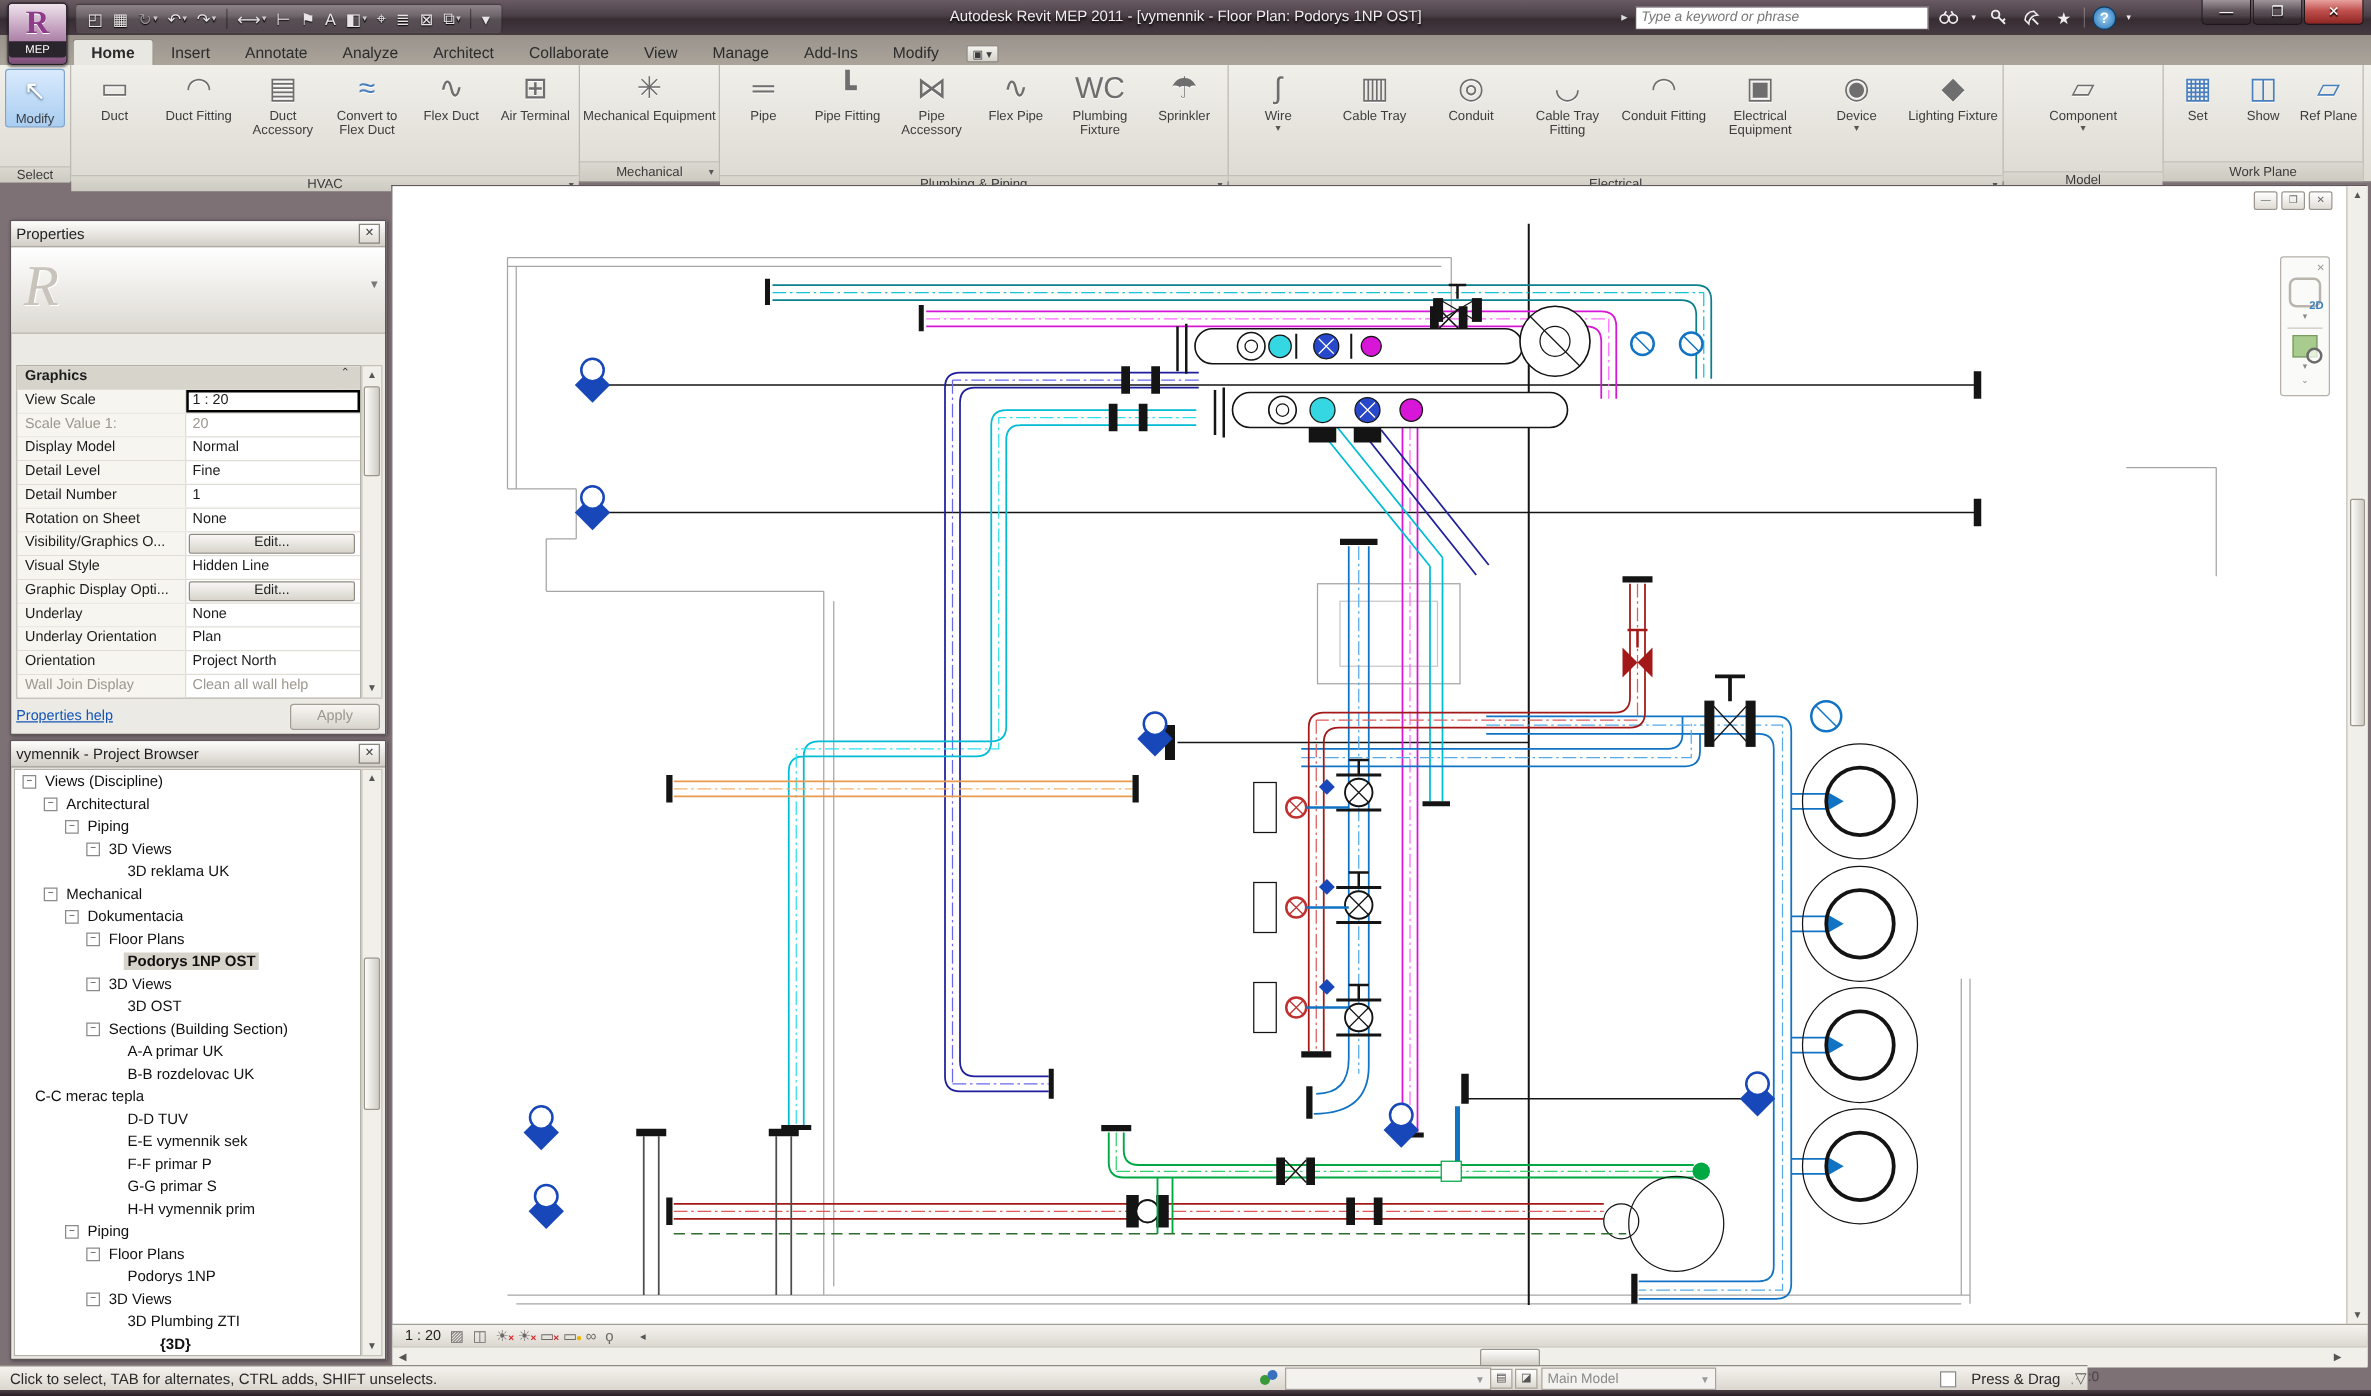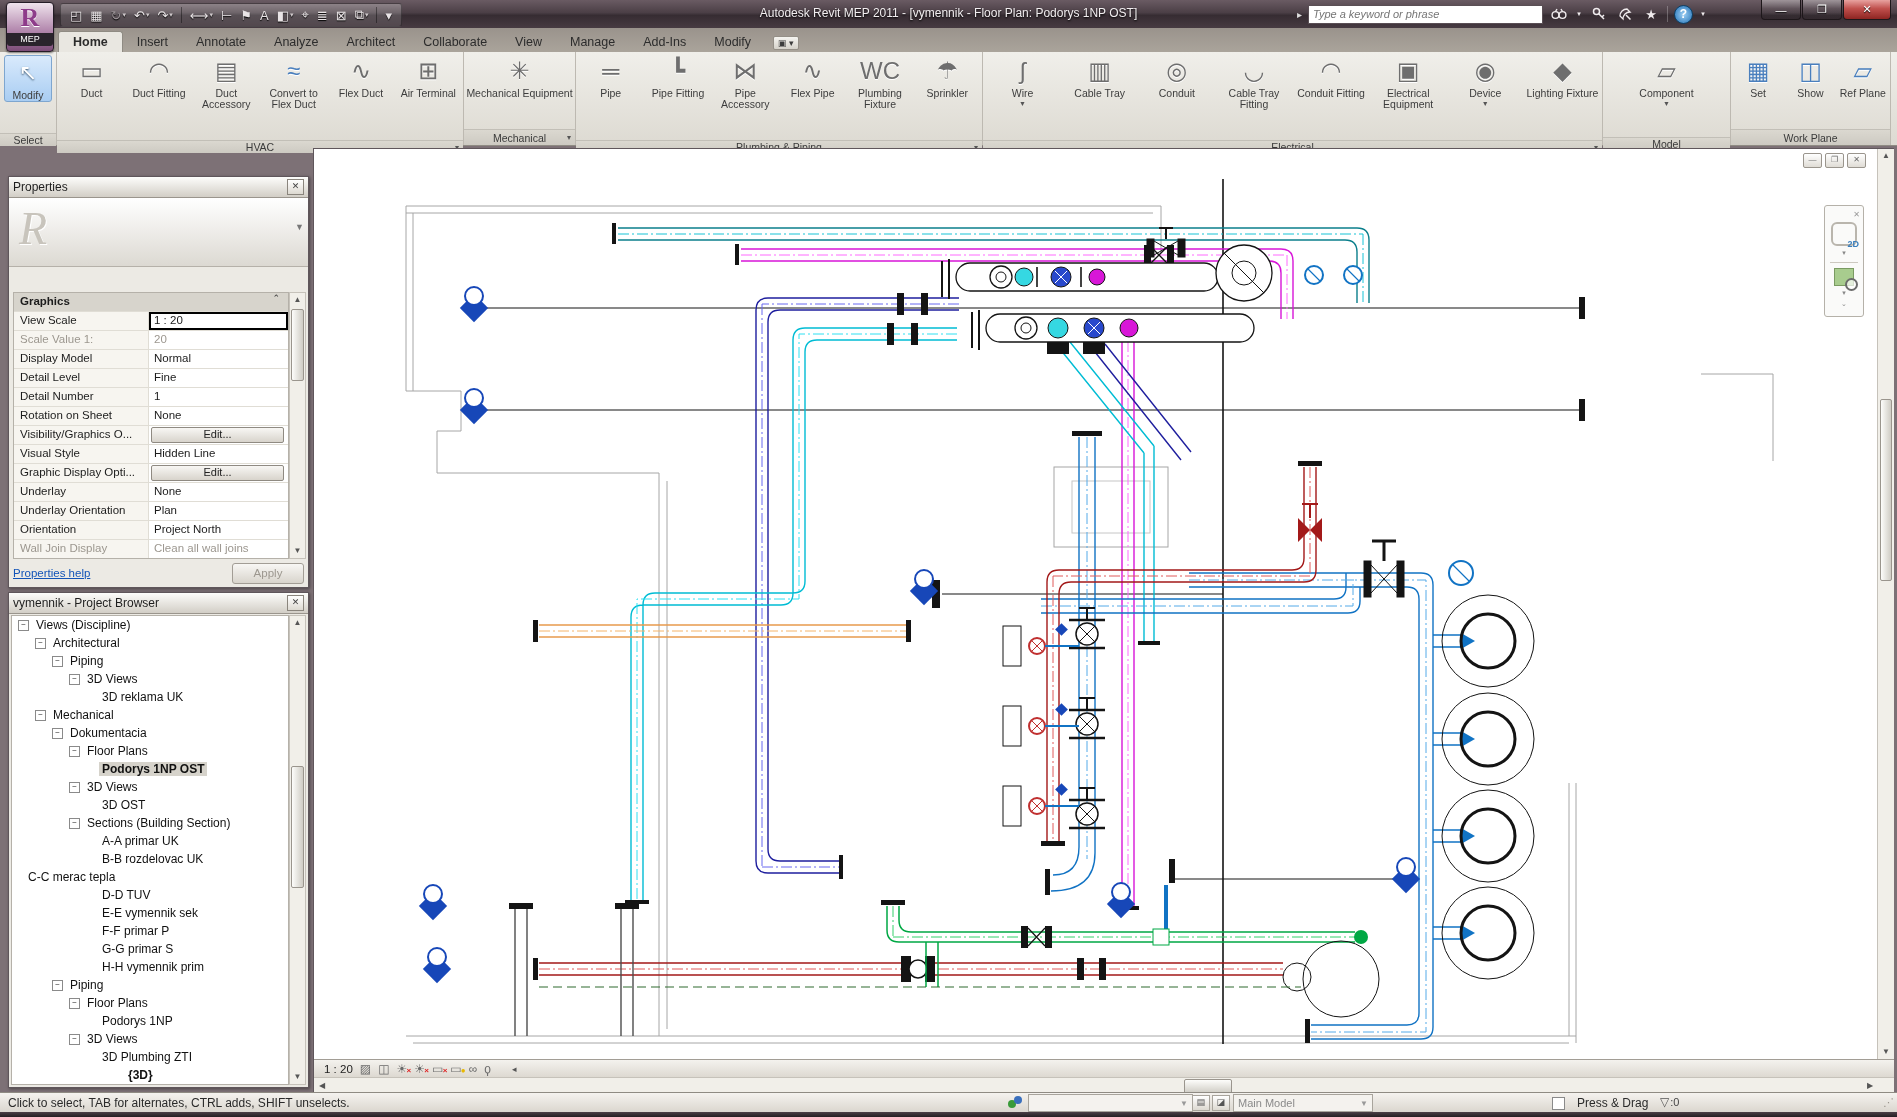--- a/index.html
+++ b/index.html
@@ -95,21 +95,21 @@
   #vscroll .sb-thumb{left:2px;right:2px;}
   #vcb{position:absolute;left:0;top:910px;width:1580px;height:18px;background:linear-gradient(#f4f2ee,#ddd9d1);border-top:1px solid #a29d95;display:flex;align-items:center;gap:7px;padding-left:10px;box-sizing:border-box;font-size:11.5px;color:#222;}
   .vcb-icon{position:relative;font-size:12px;color:#6b6b6b;cursor:pointer;line-height:14px;}
   .vcb-icon .badge{position:absolute;right:-4px;bottom:-2px;font-size:8px;font-weight:bold;color:#d22;}
   .vcb-icon .badge.bulb{color:#e8b800;}
   #vcb-collapse{margin-left:14px;font-size:9px;color:#555;}
   #hscroll{position:absolute;left:0;top:928px;width:1580px;height:16px;background:#f1efe9;border-top:1px solid #c6c2ba;}
   .hsb-arrow{position:absolute;top:1px;width:14px;height:13px;font-size:8px;color:#555;text-align:center;line-height:13px;}
   #hsb-thumb{position:absolute;left:870px;top:1px;width:46px;height:13px;background:linear-gradient(#fdfdfb,#cfccc4);border:1px solid #9a958d;border-radius:2px;}
   
-  #statusbar{position:absolute;left:0;top:1092px;width:1897px;height:20px;background:linear-gradient(#f5f3ef,#d9d5cd);border-top:1px solid #8f8b83;font-size:12px;color:#2a2a2a;}
+  #statusbar{position:absolute;left:0;top:1092px;width:1670px;height:20px;background:linear-gradient(#f5f3ef,#d9d5cd);border-top:1px solid #8f8b83;font-size:12px;color:#2a2a2a;}
   #status-hint{position:absolute;left:8px;top:3px;}
   #ws-icon{position:absolute;left:1008px;top:3px;width:16px;height:14px;}
   #ws-icon b{position:absolute;width:8px;height:8px;border-radius:50%;}
   #ws-icon b:nth-child(1){left:0;top:4px;background:#3a9a3a;}
   #ws-icon b:nth-child(2){left:6px;top:0;background:#3a6fbd;}
   .sb-combo{position:absolute;top:1px;height:16px;background:#f4f2ee;border:1px solid #a8a49c;font-size:11px;color:#8a8a8a;display:flex;align-items:center;padding:0 4px;}
   .sb-combo .cdd{margin-left:auto;font-size:8px;color:#999;padding-left:4px;}
   #ws-combo{left:1028px;width:155px;}
   #do-combo{left:1233px;width:130px;}
   .sb-ic{position:absolute;top:2px;width:16px;height:14px;border:1px solid #a8a49c;background:linear-gradient(#fff,#ddd9d1);font-size:9px;color:#555;text-align:center;line-height:13px;}
@@ -427,21 +427,21 @@
         <div class="prow">
           <span class="plab">Underlay Orientation</span>
           <span class="pval">Plan</span>
         </div>
         <div class="prow">
           <span class="plab">Orientation</span>
           <span class="pval">Project North</span>
         </div>
         <div class="prow disabled">
           <span class="plab">Wall Join Display</span>
-          <span class="pval">Clean all wall joins</span>
+          <span class="pval">Clean all wall help</span>
         </div>
       </div>
   <div id="prop-vsb">
     <div class="sb-arrow">▲</div>
     <div class="sb-thumb" style="top:16px;height:70px;"></div>
     <div class="sb-arrow" style="position:absolute;bottom:0;left:0;right:0;">▼</div>
   </div>
   <div id="prop-footer">
     <span id="prop-help">Properties help</span>
     <span id="apply-btn">Apply</span>

